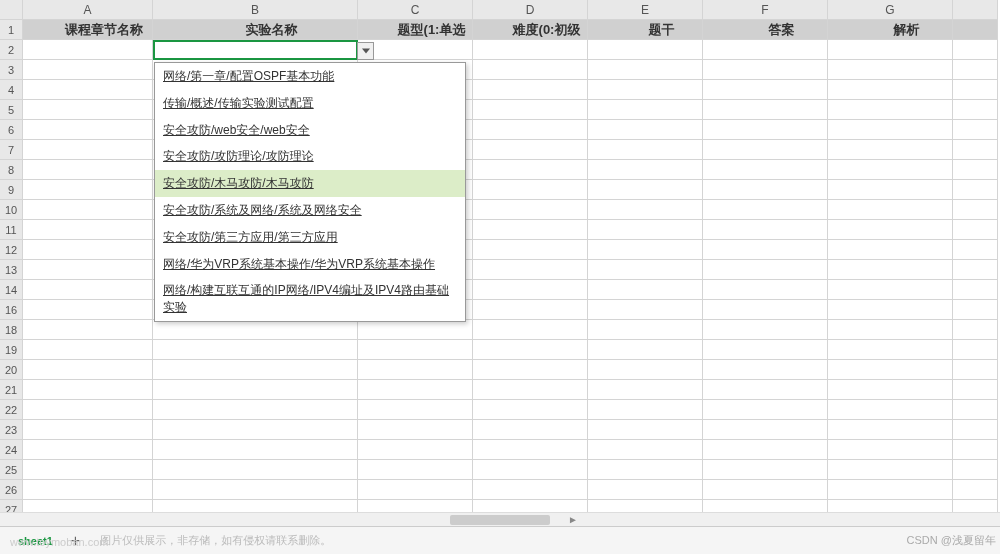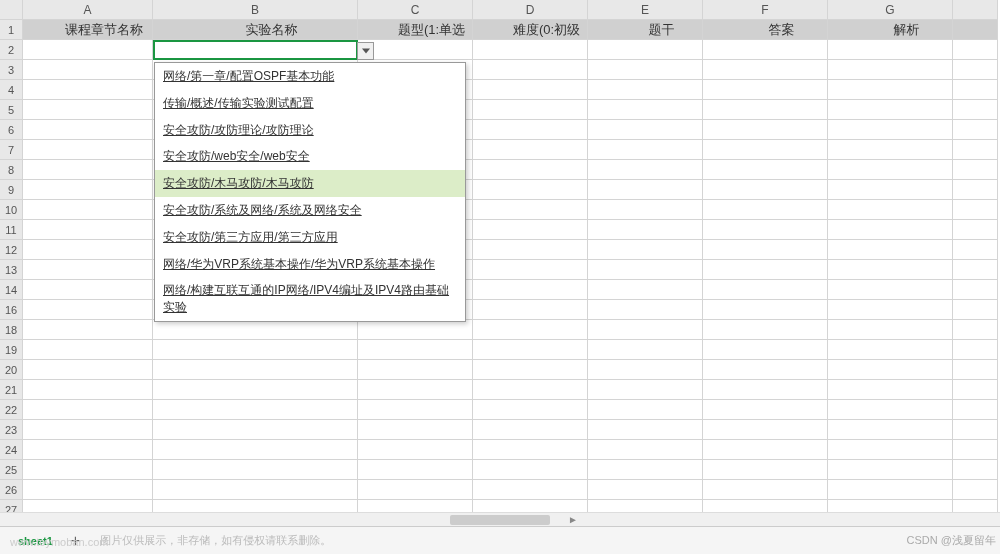--- a/index.html
+++ b/index.html
@@ -29,21 +29,21 @@
     .corner, .col-header, .row-header {
       background: #e8e8e8;
       color: #555;
       font-size: 12px;
     }
     .row-header {
       font-size: 11px;
     }
     .header-row-1 .cell {
       background: #d0d0d0;
-      font-weight: normal;
+      font-weight: bold;
       color: #333;
       font-size: 13px;
       padding-left: 33px;
     }
     .active-cell {
       border: 2px solid #1a9641;
       background: #fff;
       position: relative;
     }
     .dropdown-arrow {
@@ -460,22 +460,22 @@
       <div class="cell"></div>
       <div class="cell"></div>
       <div class="cell"></div>
       <div class="cell"></div>
     </div>
   </div>
 
 <div class="dropdown-list">
   <div class="dropdown-item">网络/第一章/配置OSPF基本功能</div>
   <div class="dropdown-item">传输/概述/传输实验测试配置</div>
+  <div class="dropdown-item">安全攻防/web安全/web安全</div>
   <div class="dropdown-item">安全攻防/攻防理论/攻防理论</div>
-  <div class="dropdown-item">安全攻防/web安全/web安全</div>
   <div class="dropdown-item highlighted">安全攻防/木马攻防/木马攻防</div>
   <div class="dropdown-item">安全攻防/系统及网络/系统及网络安全</div>
   <div class="dropdown-item">安全攻防/第三方应用/第三方应用</div>
   <div class="dropdown-item">网络/华为VRP系统基本操作/华为VRP系统基本操作</div>
   <div class="dropdown-item">网络/构建互联互通的IP网络/IPV4编址及IPV4路由基础实验</div>
 </div>
 
 <div class="scrollbar-track">
   <span class="scroll-arrow left">◄</span>
   <div class="scroll-thumb"></div>

